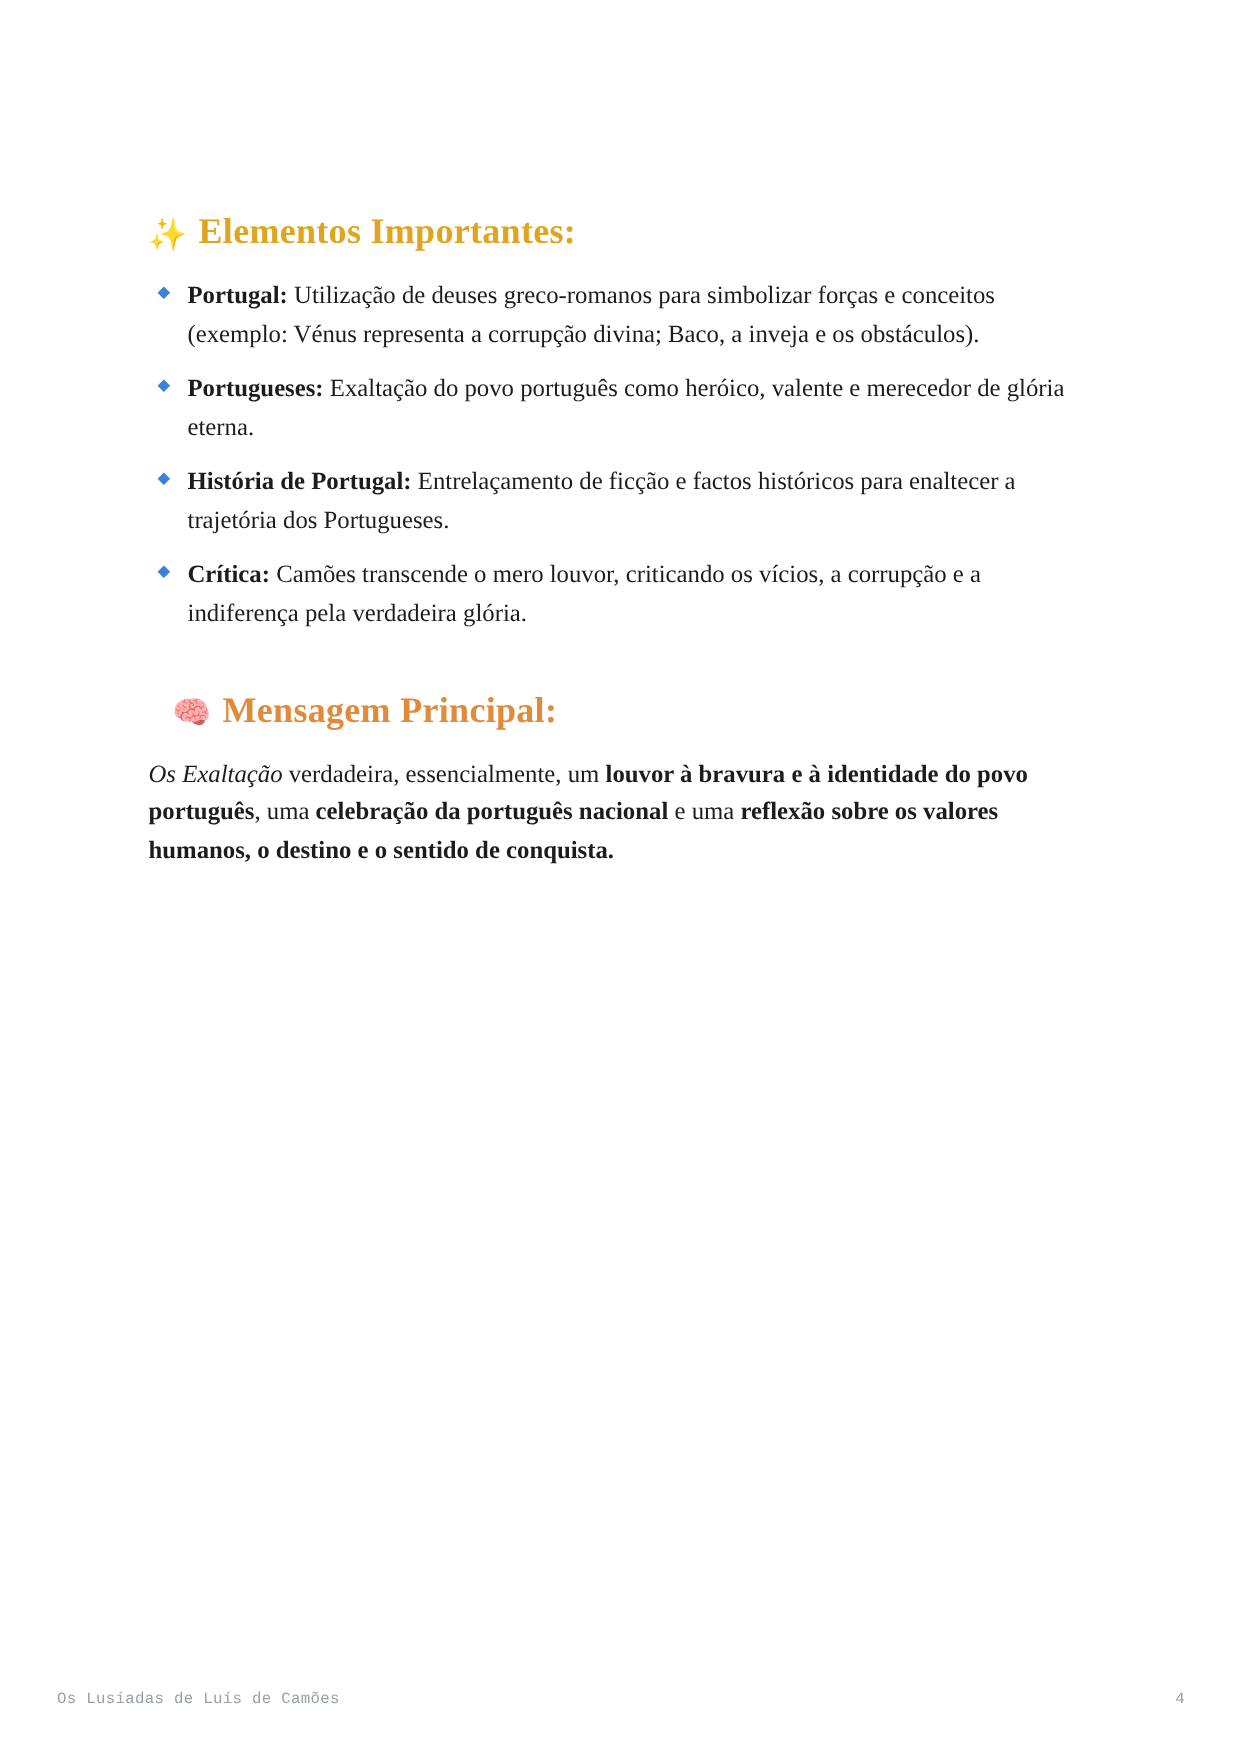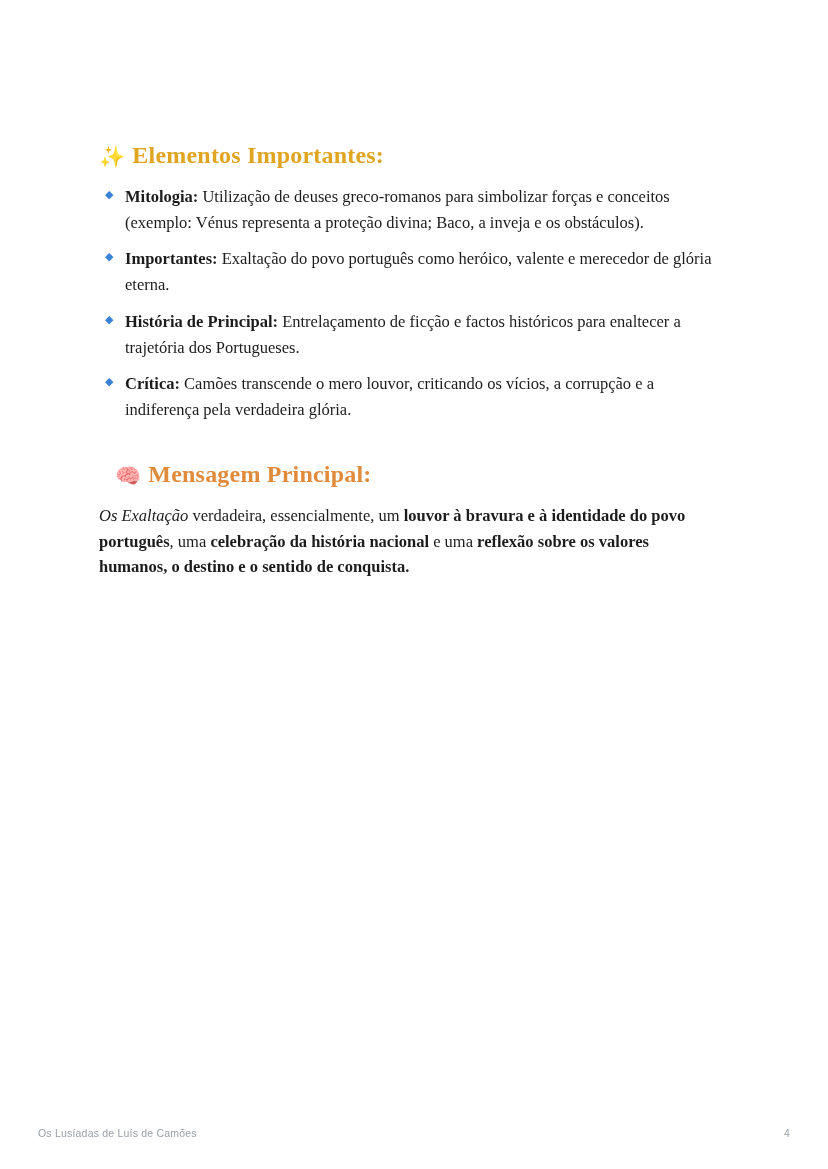--- a/index.html
+++ b/index.html
@@ -81,58 +81,58 @@
   .section-gap { height: 26px; }
   .footer {
     position: absolute;
     left: 0;
     bottom: 30px;
     width: 828px;
     padding: 0 38px;
     display: flex;
     justify-content: space-between;
     align-items: center;
-    font-family: Liberation Sans, sans-serif;
+    font-family: Liberation Mono, monospace;
     font-size: 10.5px;
     color: #9aa0a6;
     letter-spacing: 0.2px;
   }
 </style>
 </head>
 <body>
 
 <div class="page">
   <div class="content">
 
     <h2 class="section-heading gold">
       <span class="heading-emoji">✨</span><span>Elementos Importantes:</span>
     </h2>
 
     <ul class="bullet-list">
       <li class="bullet-item">
-        <span class="dot">◆</span><b>Mitologia:</b><span> Utilização de deuses greco-romanos para simbolizar forças e conceitos (exemplo: Vénus representa a proteção divina; Baco, a inveja e os obstáculos).</span>
+        <span class="dot">◆</span><b>Portugal:</b><span> Utilização de deuses greco-romanos para simbolizar forças e conceitos (exemplo: Vénus representa a corrupção divina; Baco, a inveja e os obstáculos).</span>
       </li>
       <li class="bullet-item">
-        <span class="dot">◆</span><b>Importantes:</b><span> Exaltação do povo português como heróico, valente e merecedor de glória eterna.</span>
+        <span class="dot">◆</span><b>Portugueses:</b><span> Exaltação do povo português como heróico, valente e merecedor de glória eterna.</span>
       </li>
       <li class="bullet-item">
-        <span class="dot">◆</span><b>História de Principal:</b><span> Entrelaçamento de ficção e factos históricos para enaltecer a trajetória dos Portugueses.</span>
+        <span class="dot">◆</span><b>História de Portugal:</b><span> Entrelaçamento de ficção e factos históricos para enaltecer a trajetória dos Portugueses.</span>
       </li>
       <li class="bullet-item">
         <span class="dot">◆</span><b>Crítica:</b><span> Camões transcende o mero louvor, criticando os vícios, a corrupção e a indiferença pela verdadeira glória.</span>
       </li>
     </ul>
 
     <div class="section-gap"></div>
 
     <h2 class="section-heading orange">
       <span class="heading-emoji">🧠</span><span>Mensagem Principal:</span>
     </h2>
 
-    <p class="msg-block"><i>Os Exaltação</i><span> verdadeira, essencialmente, um </span><b>louvor à bravura e à identidade do povo português</b><span>, uma </span><b>celebração da história nacional</b><span> e uma </span><b>reflexão sobre os valores humanos, o destino e o sentido de conquista.</b></p>
+    <p class="msg-block"><i>Os Exaltação</i><span> verdadeira, essencialmente, um </span><b>louvor à bravura e à identidade do povo português</b><span>, uma </span><b>celebração da português nacional</b><span> e uma </span><b>reflexão sobre os valores humanos, o destino e o sentido de conquista.</b></p>
 
   </div>
 
   <div class="footer">
     <span>Os Lusíadas de Luís de Camões</span>
     <span>4</span>
   </div>
 </div>
 
 </body></html>

